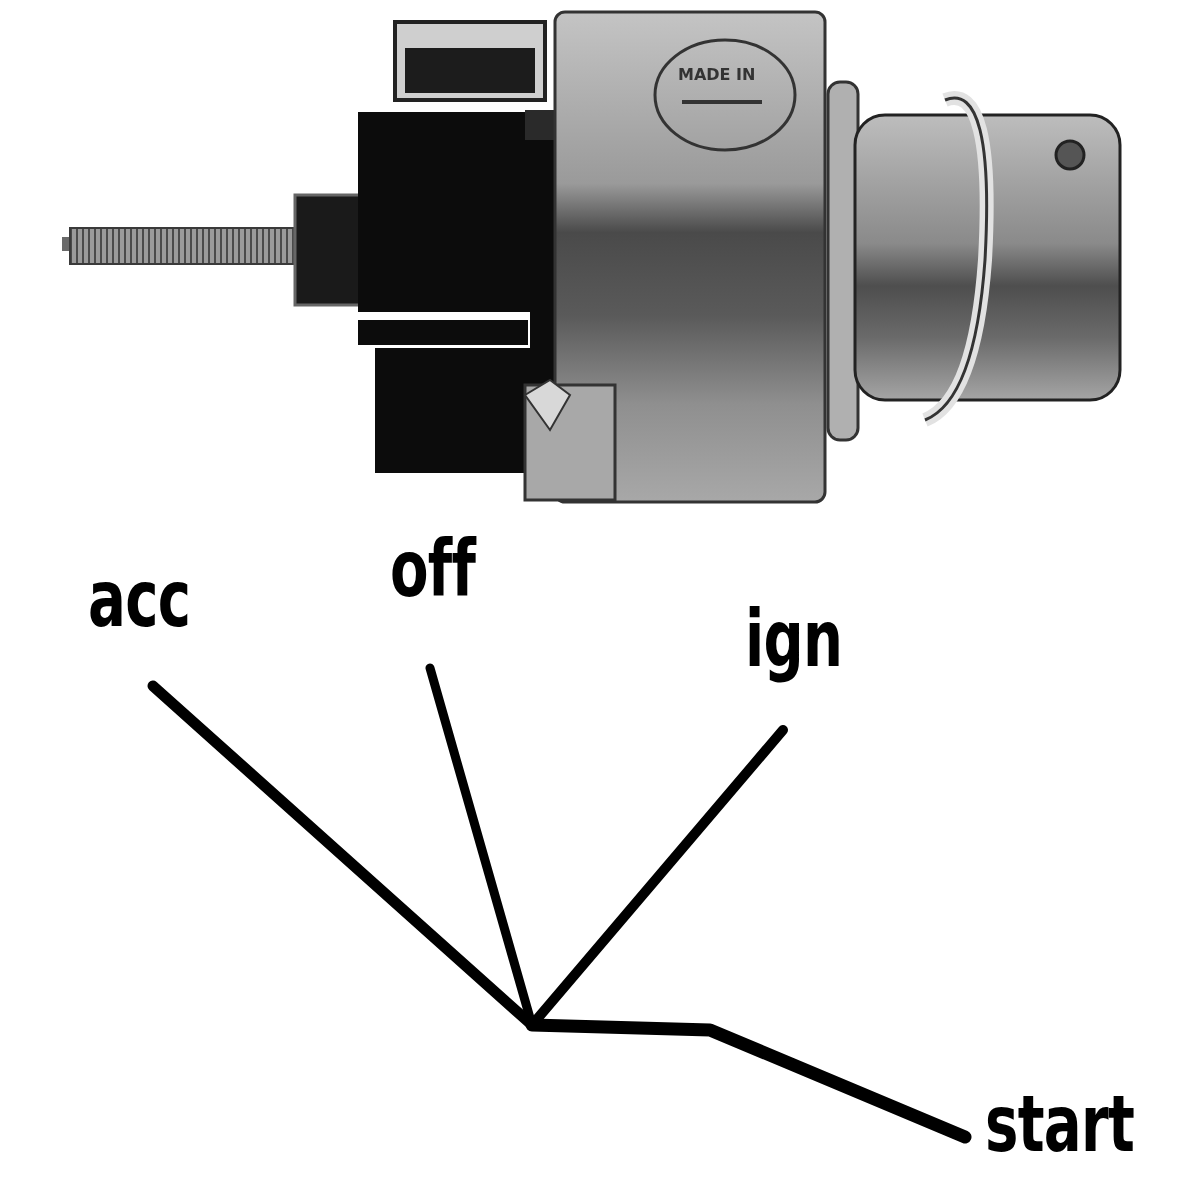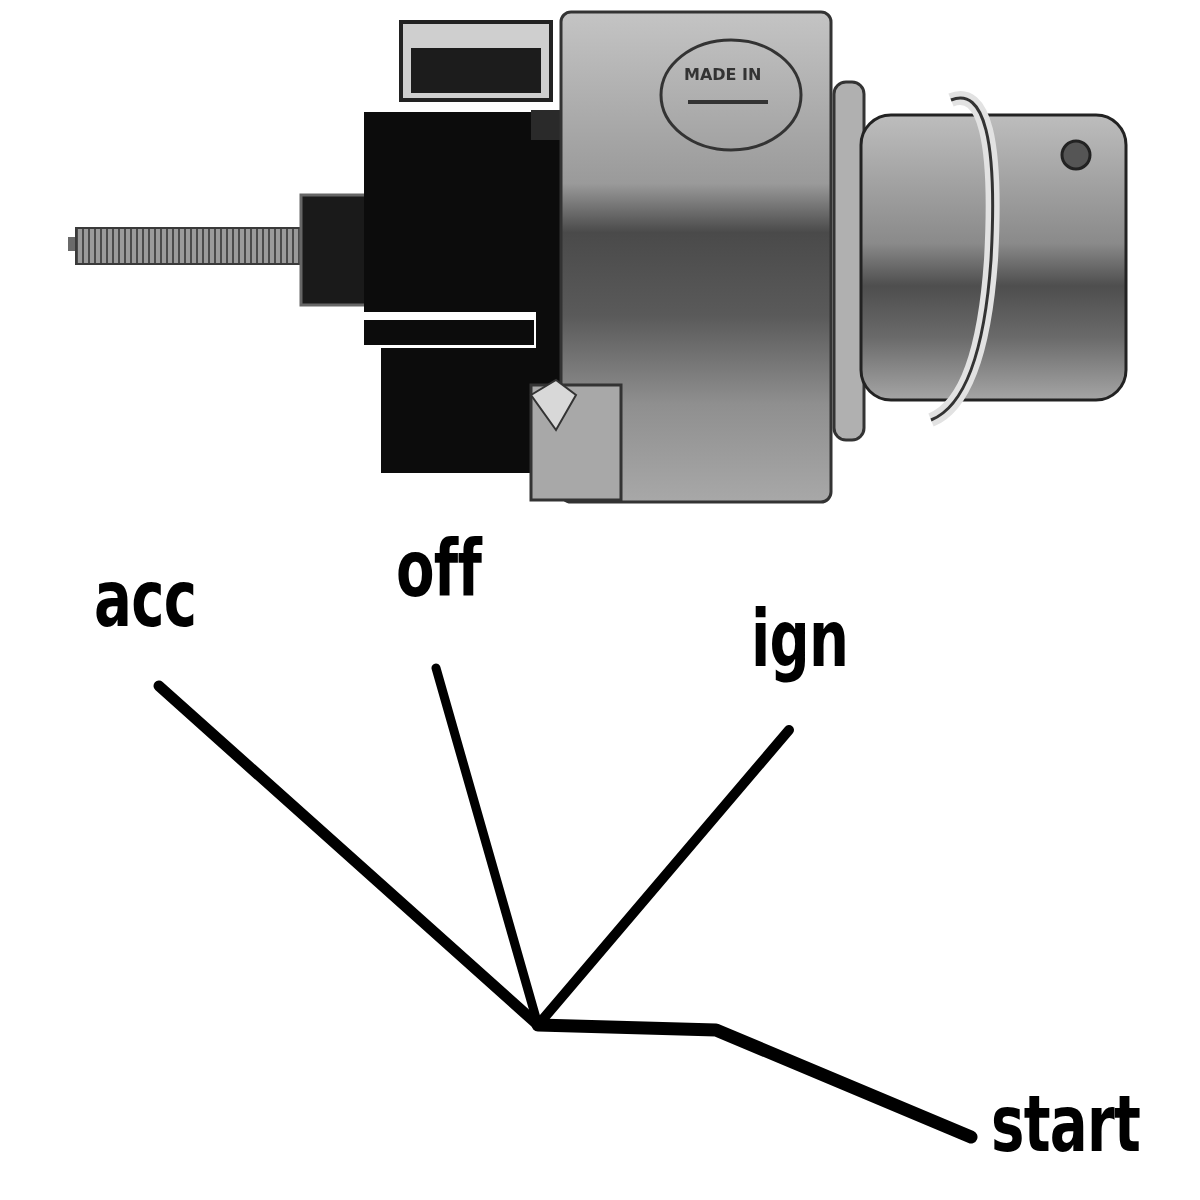--- a/index.html
+++ b/index.html
@@ -1,17 +1,17 @@
 <!DOCTYPE html>
 <html><head>
   <meta charset="utf-8">
   <style>
     html, body { margin: 0; padding: 0; background: #ffffff; }
     body { width: 1200px; height: 1200px; position: relative; overflow: hidden; font-family: "Liberation Sans", sans-serif; }
-    .stage { position: absolute; left: 16px; top: 0; width: 1060px; height: 1200px; }
+    .stage { position: absolute; left: 10px; top: 0; width: 1060px; height: 1200px; }
     .label {
       position: absolute;
       font-family: "DejaVu Sans", sans-serif;
       font-weight: bold;
       color: #000;
       font-size: 78px;
       line-height: 1;
       transform: scaleX(0.72);
       transform-origin: left top;
       letter-spacing: -1px;

